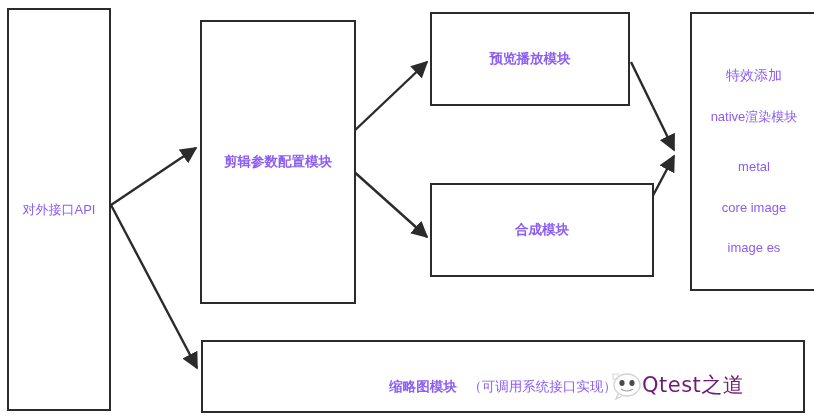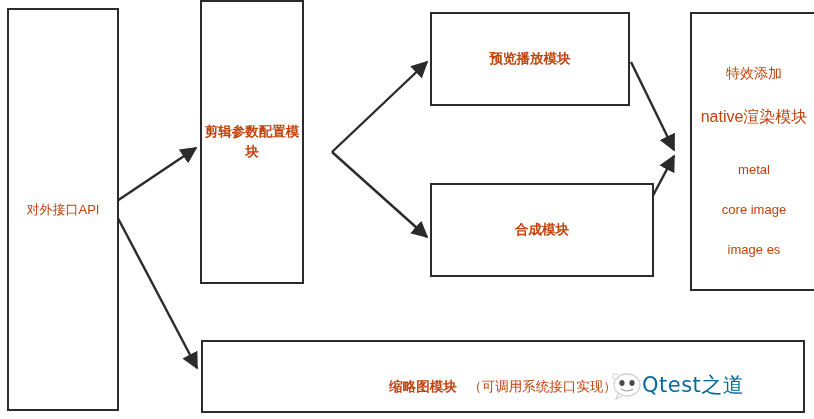--- a/index.html
+++ b/index.html
@@ -22,43 +22,43 @@
     border: 2px solid #2b2b2b;
     background: #ffffff;
     display: flex;
     align-items: center;
     justify-content: center;
     text-align: center;
   }
   .box-label {
     font-size: 13px;
     line-height: 1.5;
-    color: #c2410c;
+    color: #8b5cf6;
     white-space: pre-line;
   }
   .bold-label {
     font-weight: bold;
     font-size: 13.5px;
   }
   .plain-label {
     font-weight: normal;
     font-size: 13px;
   }
 
   
-  #box-api        { left: 7px;   top: 8px;   width: 112px; height: 403px; }
-  #box-config     { left: 200px; top: 0;   width: 104px; height: 284px; }
+  #box-api        { left: 7px;   top: 8px;   width: 104px; height: 403px; }
+  #box-config     { left: 200px; top: 20px;   width: 156px; height: 284px; }
   #box-preview    { left: 430px; top: 12px;  width: 200px; height: 94px;  }
   #box-compose    { left: 430px; top: 183px; width: 224px; height: 94px;  }
   #box-render     { left: 677px; top: 12px;  width: 128px; height: 279px; margin-left: 13px; }
   #box-thumbnail  { left: 201px; top: 340px; width: 604px; height: 73px;  }
 
   #box-render .box-label { line-height: 1.55; }
   .render-line-1 { font-size: 14px; }
-  .render-line-2 { font-size: 16px; }
+  .render-line-2 { font-size: 13px; }
   .render-gap    { display: block; height: 10px; }
   .render-line-3,
   .render-line-4,
   .render-line-5 { font-size: 13px; }
 
   #box-thumbnail .box-label {
     font-size: 13.5px;
     font-weight: bold;
   }
   .thumb-note {
@@ -87,21 +87,21 @@
     align-items: center;
     pointer-events: none;
   }
   #watermark .wm-face {
     width: 34px;
     height: 30px;
     flex: 0 0 auto;
   }
   #watermark .wm-text {
     font-size: 21px;
-    color: #0369a1;
+    color: #701a75;
     font-family: "DejaVu Sans", sans-serif;
     letter-spacing: 0.5px;
     margin-left: -2px;
   }
 </style>
 </head>
 <body>
 
 <div id="canvas">
 

